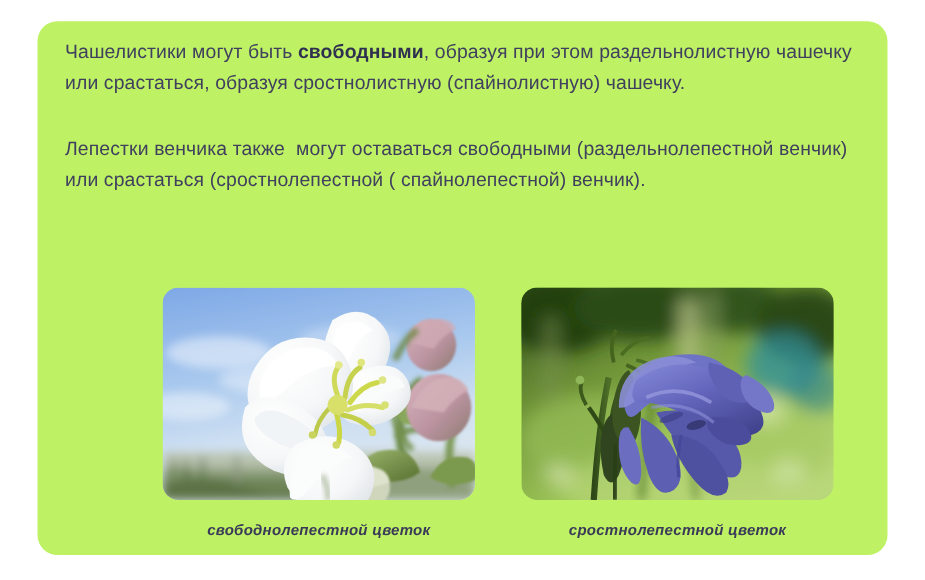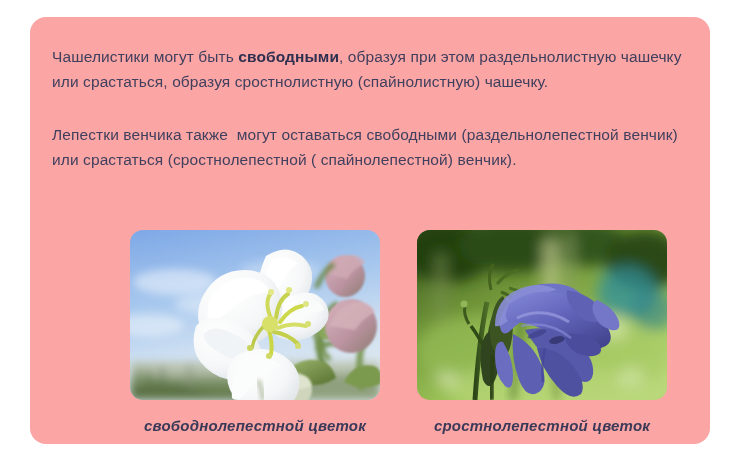--- a/index.html
+++ b/index.html
@@ -20,24 +20,24 @@
     height: 464px;
     background: #ffffff;
   }
 
   .card {
     position: absolute;
     left: 30px;
     top: 17px;
     width: 680px;
     height: 427px;
-    background: #fca5a5;
+    background: #bef264;
     border-radius: 16px;
     box-sizing: border-box;
-    padding: 22px 28px 0 22px;
+    padding: 7px 28px 0 22px;
   }
 
   .paragraph {
     color: #40405e;
     font-size: 15.5px;
     line-height: 25px;
     letter-spacing: 0.1px;
     margin: 0;
     white-space: pre-wrap;
   }
@@ -72,21 +72,21 @@
     height: 170px;
     border-radius: 13px;
     overflow: hidden;
     position: relative;
     display: block;
   }
   .photo svg { display: block; }
 
   .caption {
     margin-top: 17px;
-    font-size: 15px;
+    font-size: 12px;
     font-style: italic;
     font-weight: 700;
     color: #3a3a58;
     text-align: center;
     letter-spacing: 0.2px;
   }
 </style>
 </head>
 <body>
 

